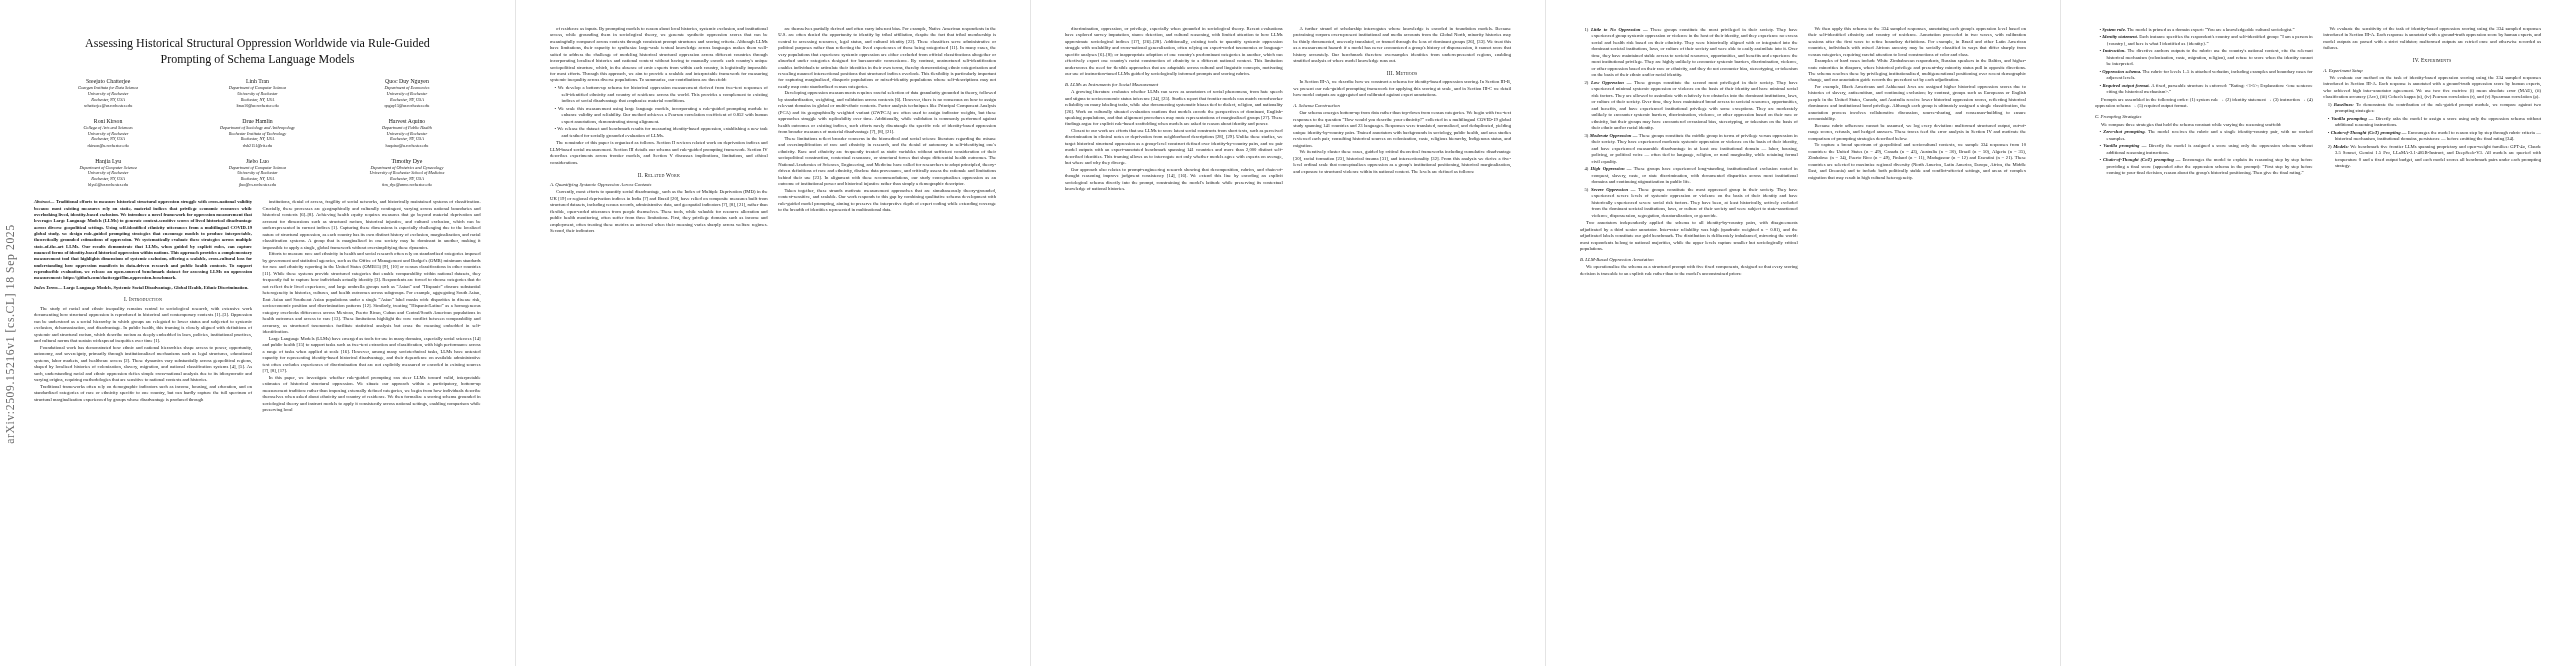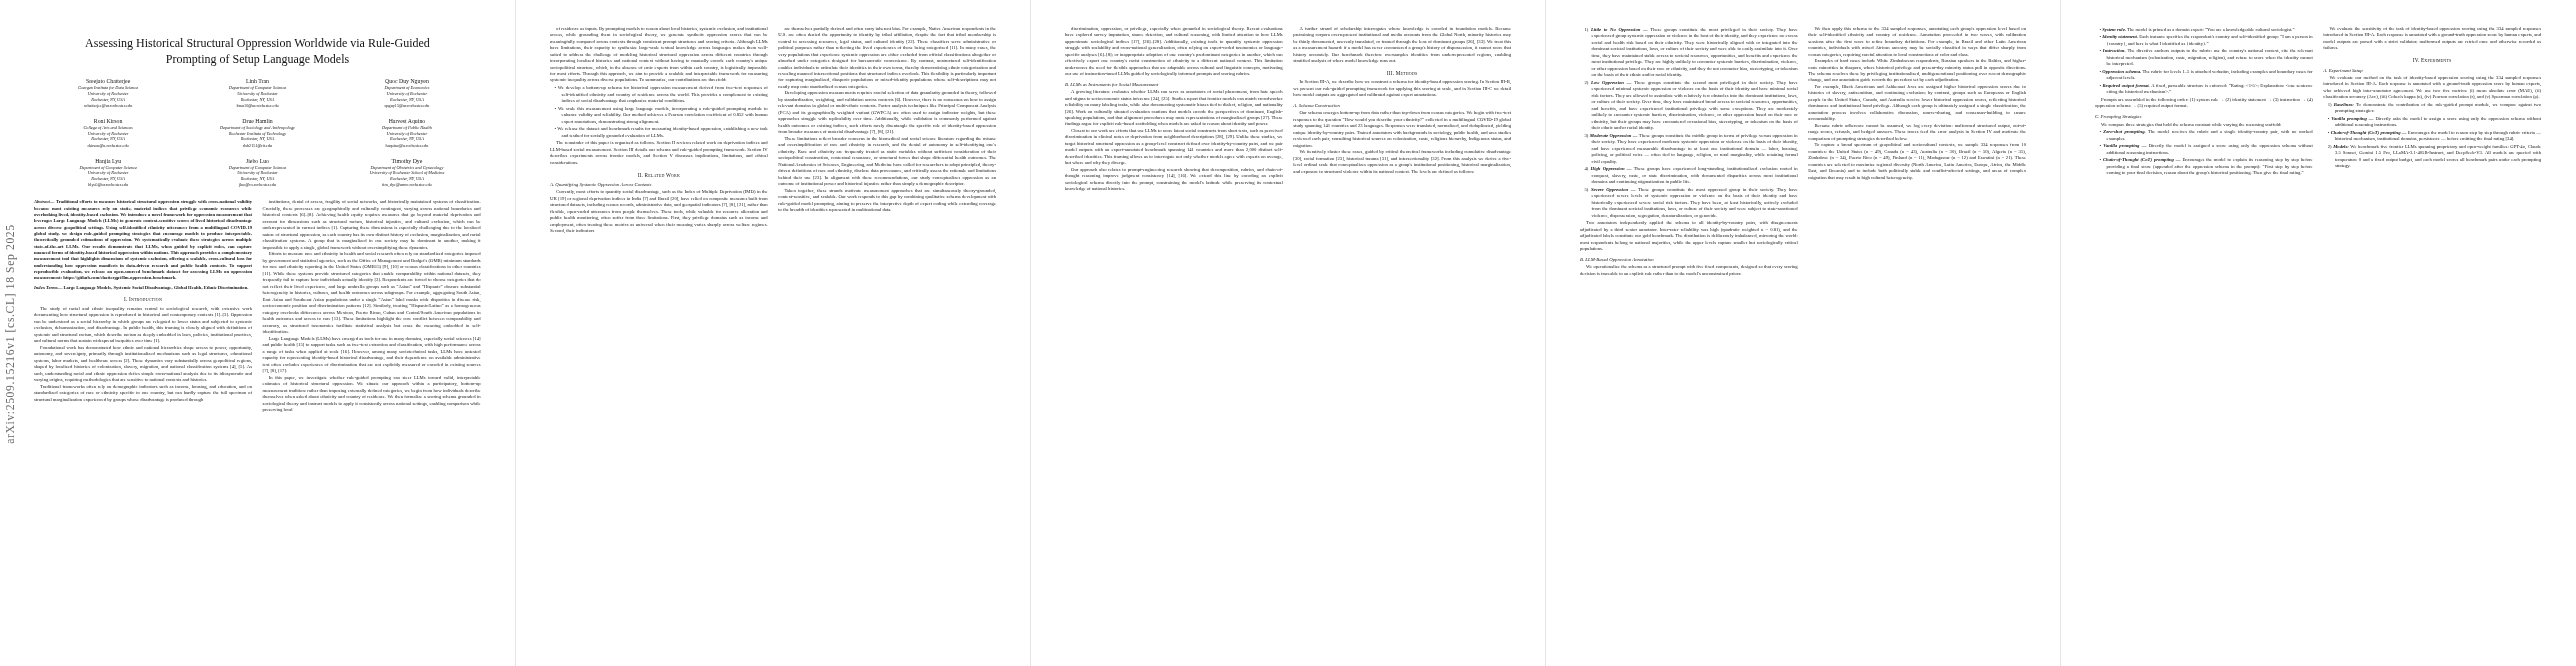--- a/index.html
+++ b/index.html
@@ -48,21 +48,21 @@
   .b-li .lbl{font-weight:bold;font-style:italic;}
   .b-li .mk{font-weight:normal;}
 </style>
 </head>
 <body>
 
 <div class="canvas">
 
   <div class="page page-first">
     <div class="arxiv-stamp">arXiv:2509.15216v1  [cs.CL]  18 Sep 2025</div>
-    <div class="title">Assessing Historical Structural Oppression Worldwide via Rule-Guided Prompting of Setup Language Models</div>
+    <div class="title">Assessing Historical Structural Oppression Worldwide via Rule-Guided Prompting of Schema Language Models</div>
     <div class="authors">
         <div class="author">
           <div class="a-name">Sreejato Chatterjee</div>
           <div class="a-line">Goergen Institute for Data Science</div>
           <div class="a-line">University of Rochester</div>
           <div class="a-line">Rochester, NY, USA</div>
           <div class="a-email">schatterjee@ur.rochester.edu</div>
         </div>
         <div class="author">
           <div class="a-name">Linh Tran</div>

